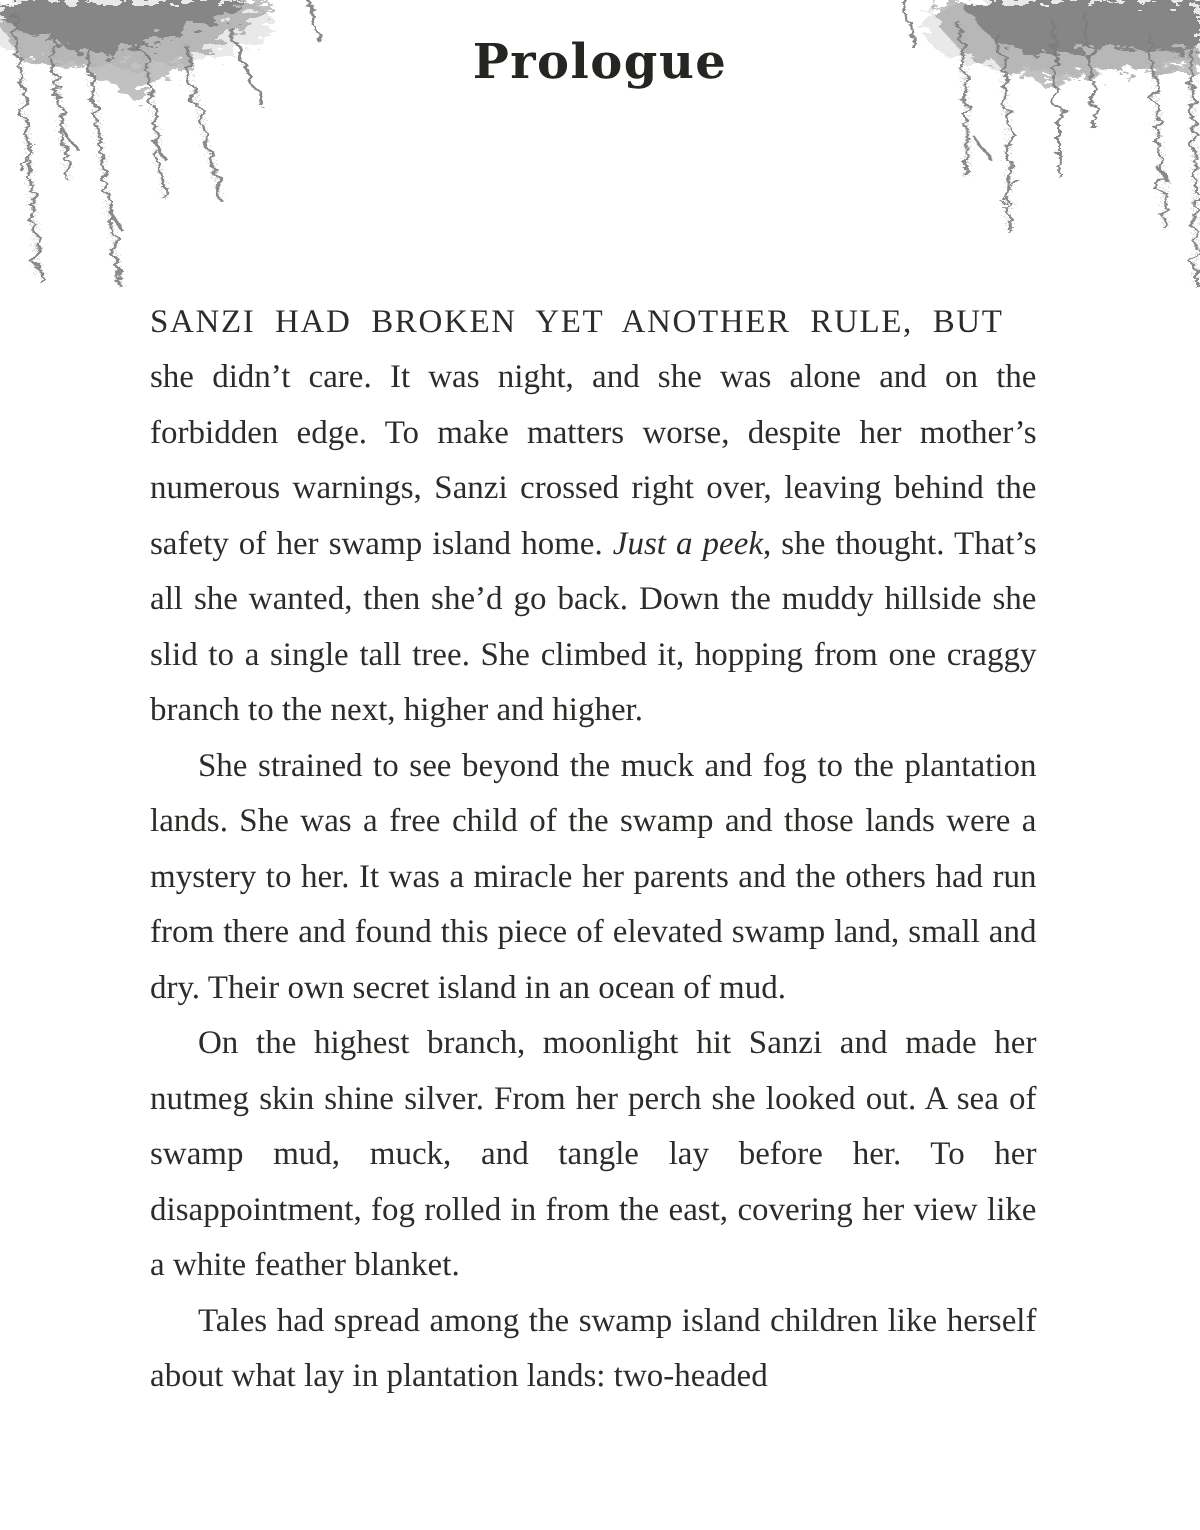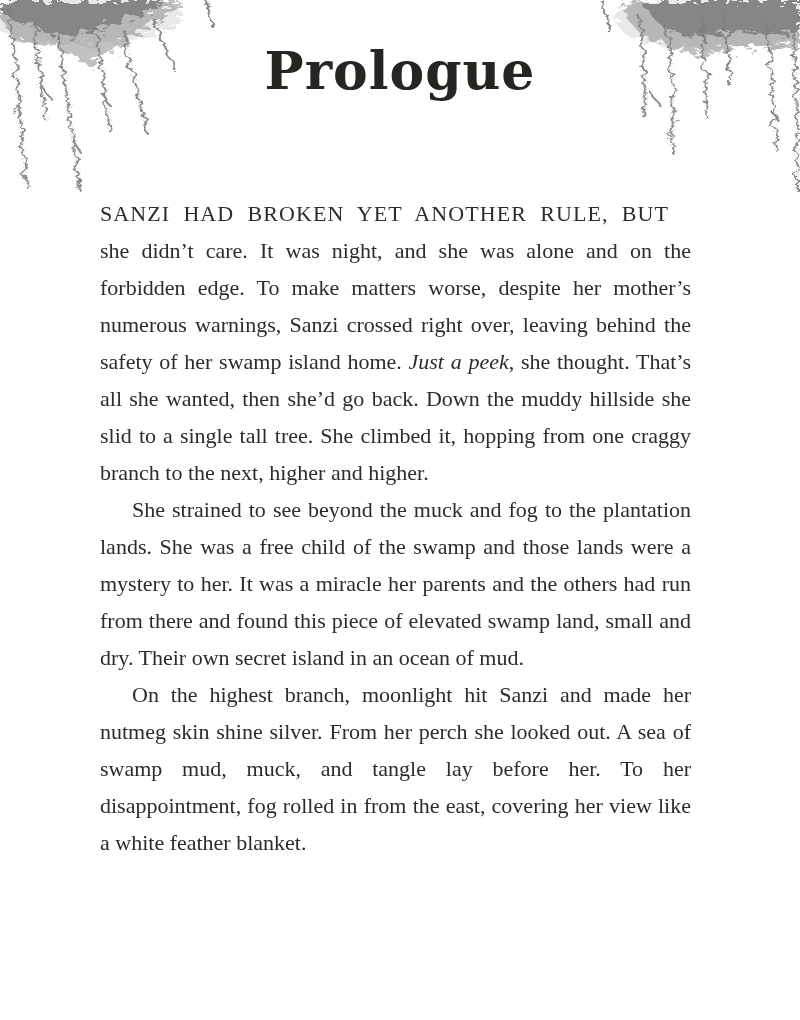--- a/index.html
+++ b/index.html
@@ -18,28 +18,28 @@
   .moss-svg {
     position: absolute;
     top: 0;
     left: 0;
     width: 800px;
     height: 210px;
     pointer-events: none;
   }
   .chapter-title {
     position: absolute;
-    top: 40px;
+    top: 22px;
     left: 0;
     width: 100%;
     margin: 0;
     text-align: center;
     font-family: "DejaVu Serif", serif;
     font-weight: bold;
-    font-size: 52px;
+    font-size: 32px;
     letter-spacing: 1px;
     color: #272522;
   }
   .body-text {
     position: absolute;
     top: 195px;
     left: 100px;
     width: 591px;
     font-size: 22px;
     line-height: 37px;
@@ -131,15 +131,16 @@
       </g>
     </g>
   </svg>
 
   <h1 class="chapter-title">Prologue</h1>
 
   <div class="body-text">
     <p><span class="lead-caps">SANZI HAD BROKEN YET ANOTHER RULE, BUT</span><br><span>she didn’t care. It was night, and she was alone and on the forbidden edge. To make matters worse, despite her mother’s numerous warnings, Sanzi crossed right over, leaving behind the safety of her swamp island home. </span><em>Just a peek</em><span>, she thought. That’s all she wanted, then she’d go back. Down the muddy hillside she slid to a single tall tree. She climbed it, hopping from one craggy branch to the next, higher and higher.</span></p>
     <p class="ind">She strained to see beyond the muck and fog to the plantation lands. She was a free child of the swamp and those lands were a mystery to her. It was a miracle her parents and the others had run from there and found this piece of elevated swamp land, small and dry. Their own secret island in an ocean of mud.</p>
     <p class="ind">On the highest branch, moonlight hit Sanzi and made her nutmeg skin shine silver. From her perch she looked out. A sea of swamp mud, muck, and tangle lay before her. To her disappointment, fog rolled in from the east, covering her view like a white feather blanket.</p>
+    <p class="ind">Tales had spread among the swamp island children like herself about what lay in plantation lands: two-headed</p>
   </div>
 
 </div>
 
 </body></html>

